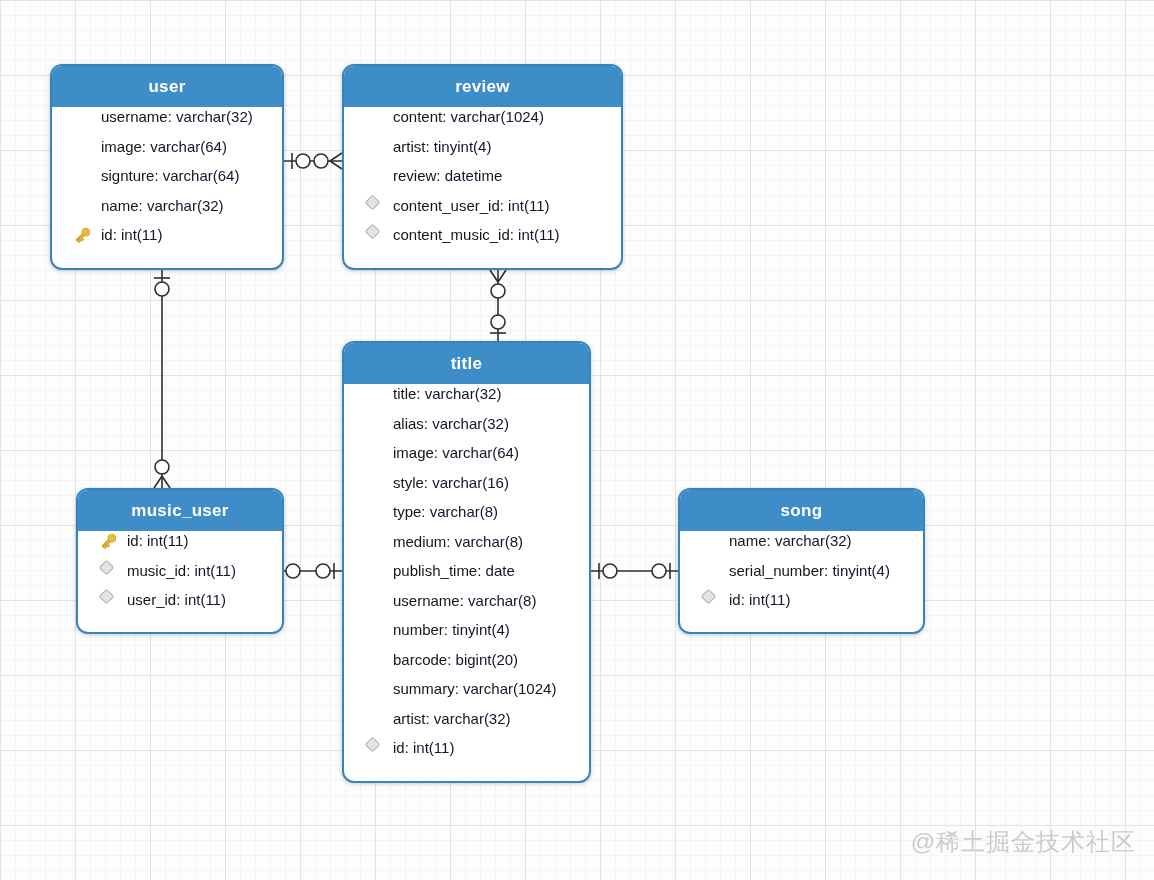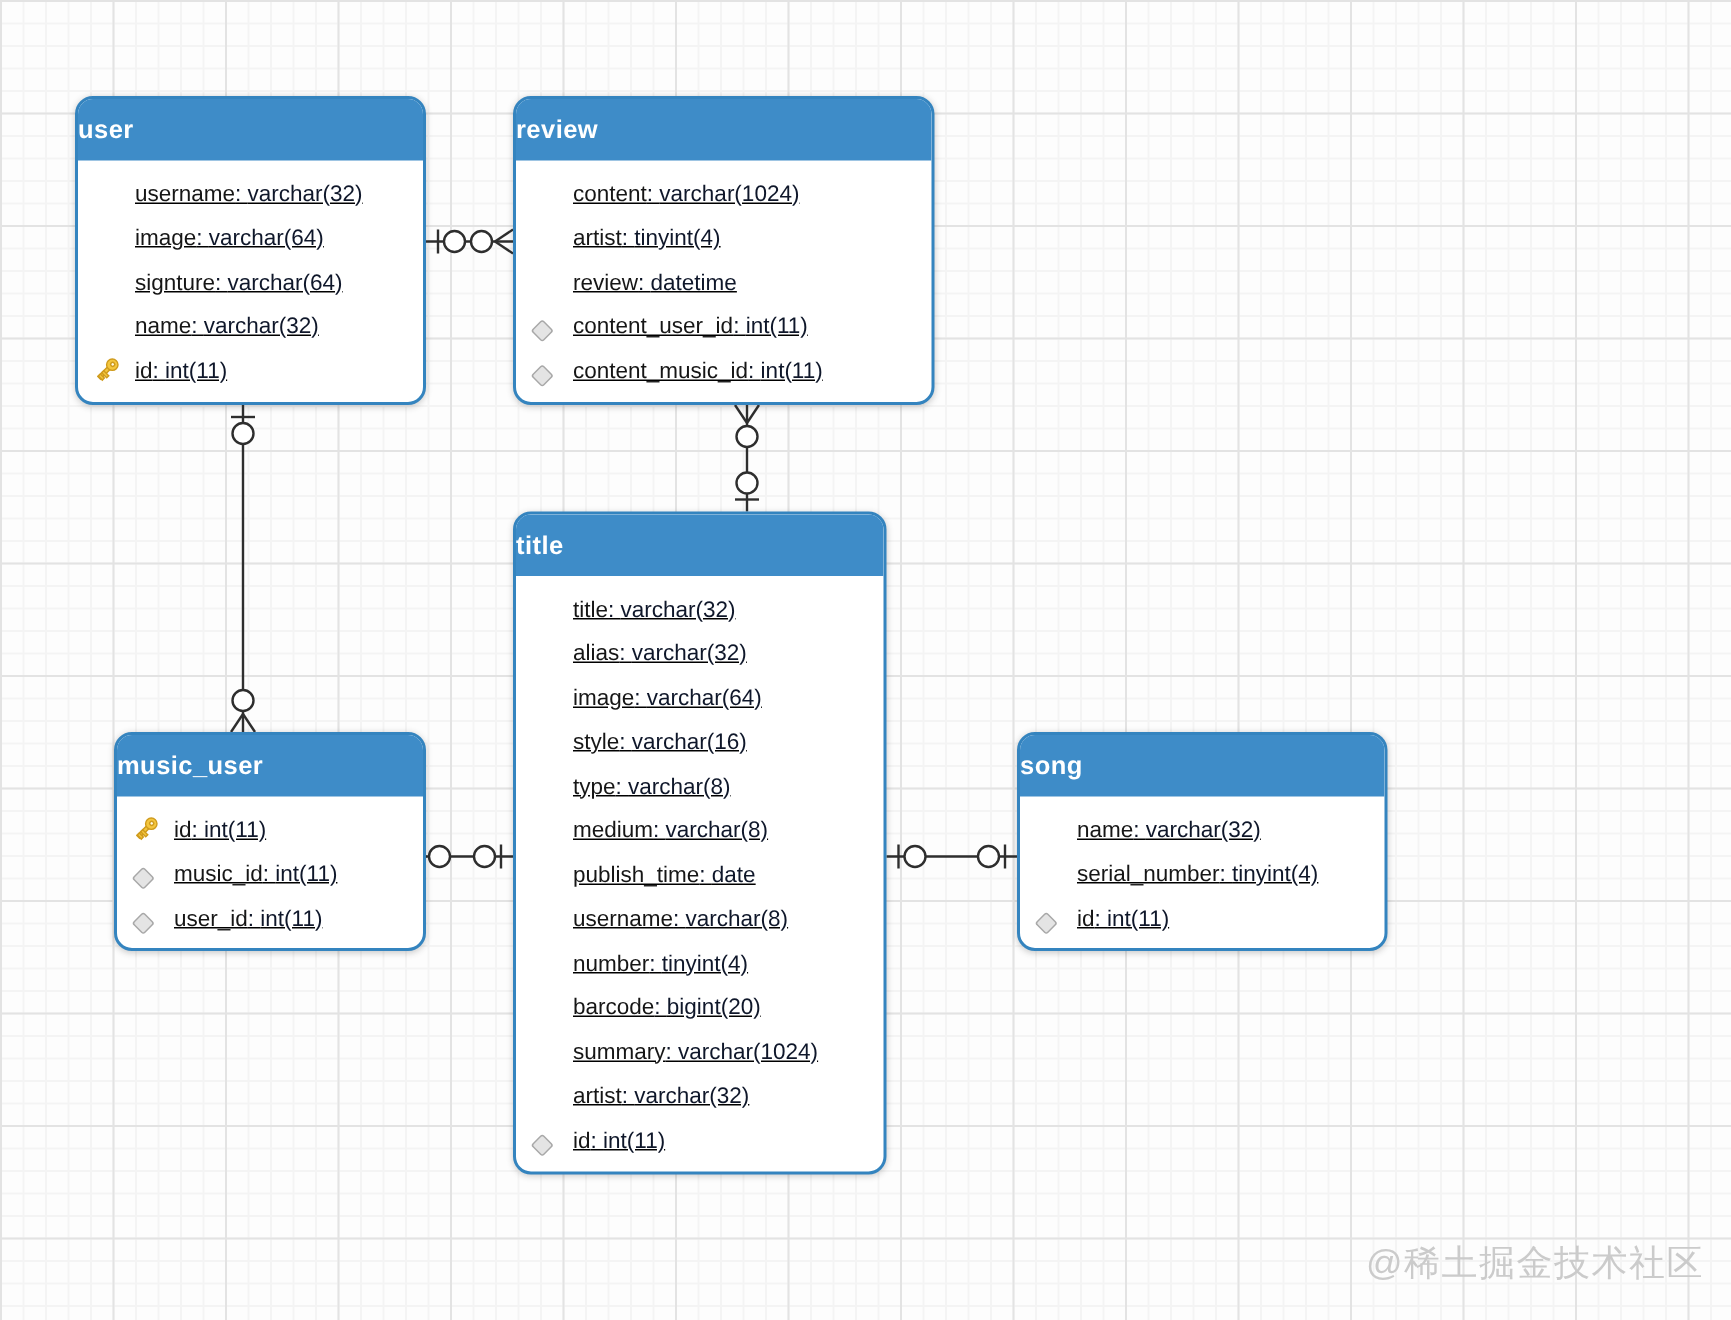--- a/index.html
+++ b/index.html
@@ -19,29 +19,29 @@
   #wires{position:absolute;left:0;top:0;z-index:1;}
   .wire{stroke:#2e2e2e;stroke-width:1.6;fill:none;}
   .wire-circle{stroke:#2e2e2e;stroke-width:1.6;fill:#ffffff;}
   .entity{
     position:absolute;z-index:2;box-sizing:border-box;
     background:#ffffff;border:2.5px solid #3484bf;border-radius:12px;
     box-shadow:0 1px 4px rgba(50,50,50,.25);
     overflow:hidden;
   }
   .entity-header{
-    height:41px;line-height:41px;text-align:left;
+    height:41px;line-height:41px;text-align:center;
     background:#3e8cc8;color:#ffffff;
     font-size:17px;font-weight:600;letter-spacing:.3px;
     border-radius:8px 8px 0 0;
   }
   .entity-body{padding-top:1px;}
   .field-row{
-    display:flex;align-items:flex-end;height:29.5px;
-    padding-left:10px;font-size:15px;white-space:nowrap;text-decoration:underline;
+    display:flex;align-items:flex-start;height:29.5px;
+    padding-left:21px;font-size:15px;white-space:nowrap;
   }
   .icon{width:28px;flex:0 0 28px;display:flex;align-items:center;}
   .diamond-shape{
     width:9px;height:9px;margin-left:2px;
     background:#e4e4e4;border:1.5px solid #a8a8a8;border-radius:2px;
     transform:rotate(45deg);
   }
   .fname{color:#161616;}
   .ftype{color:#0f172a;}
   .ftype::before{content:": ";}

